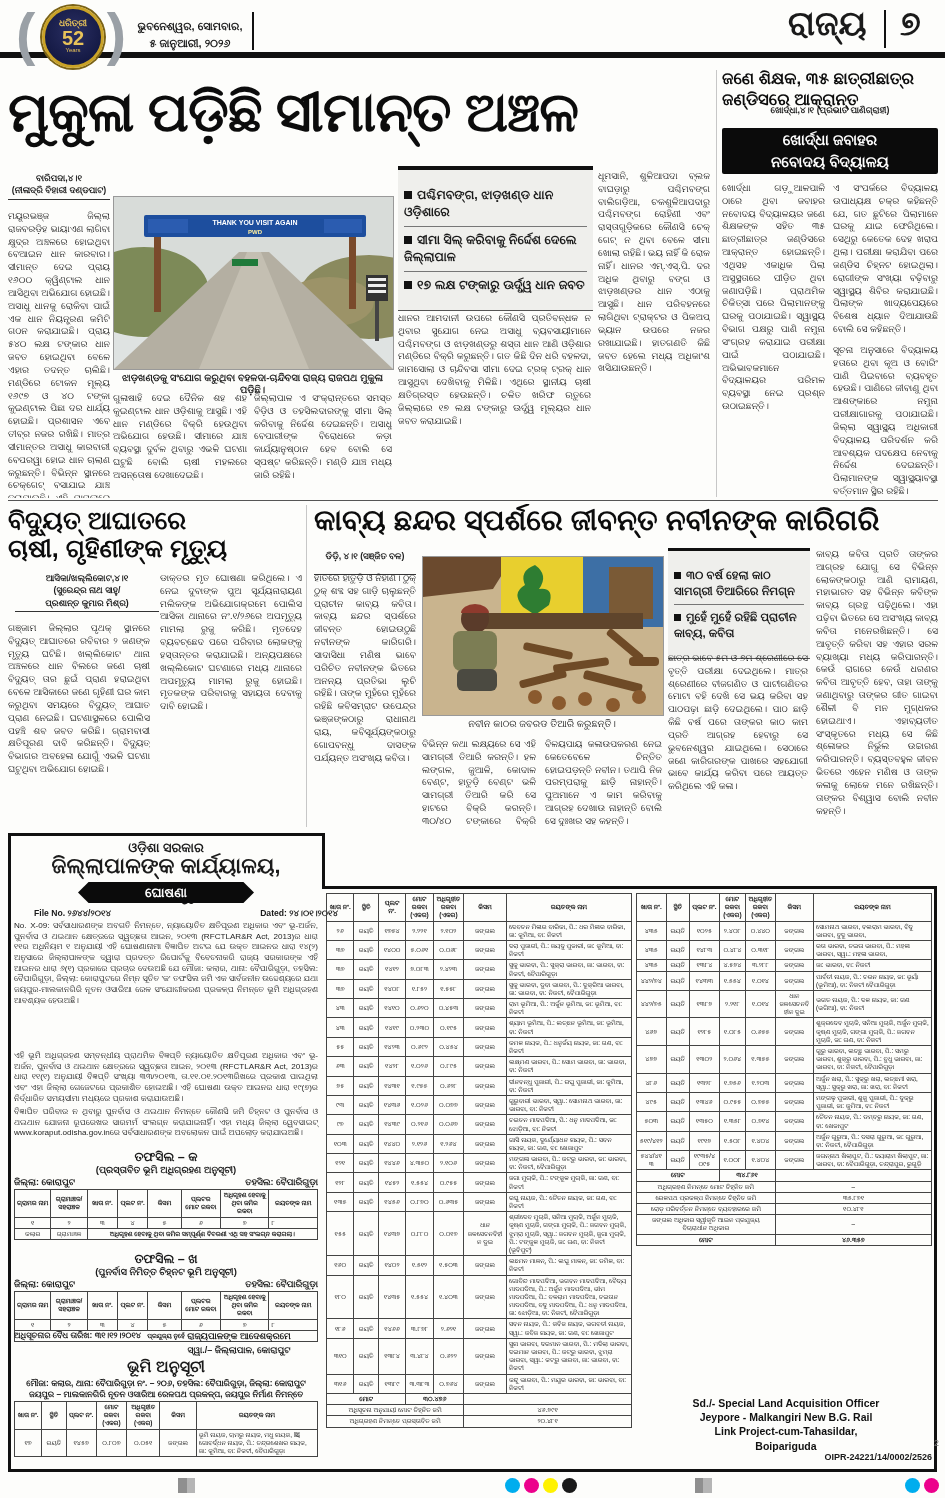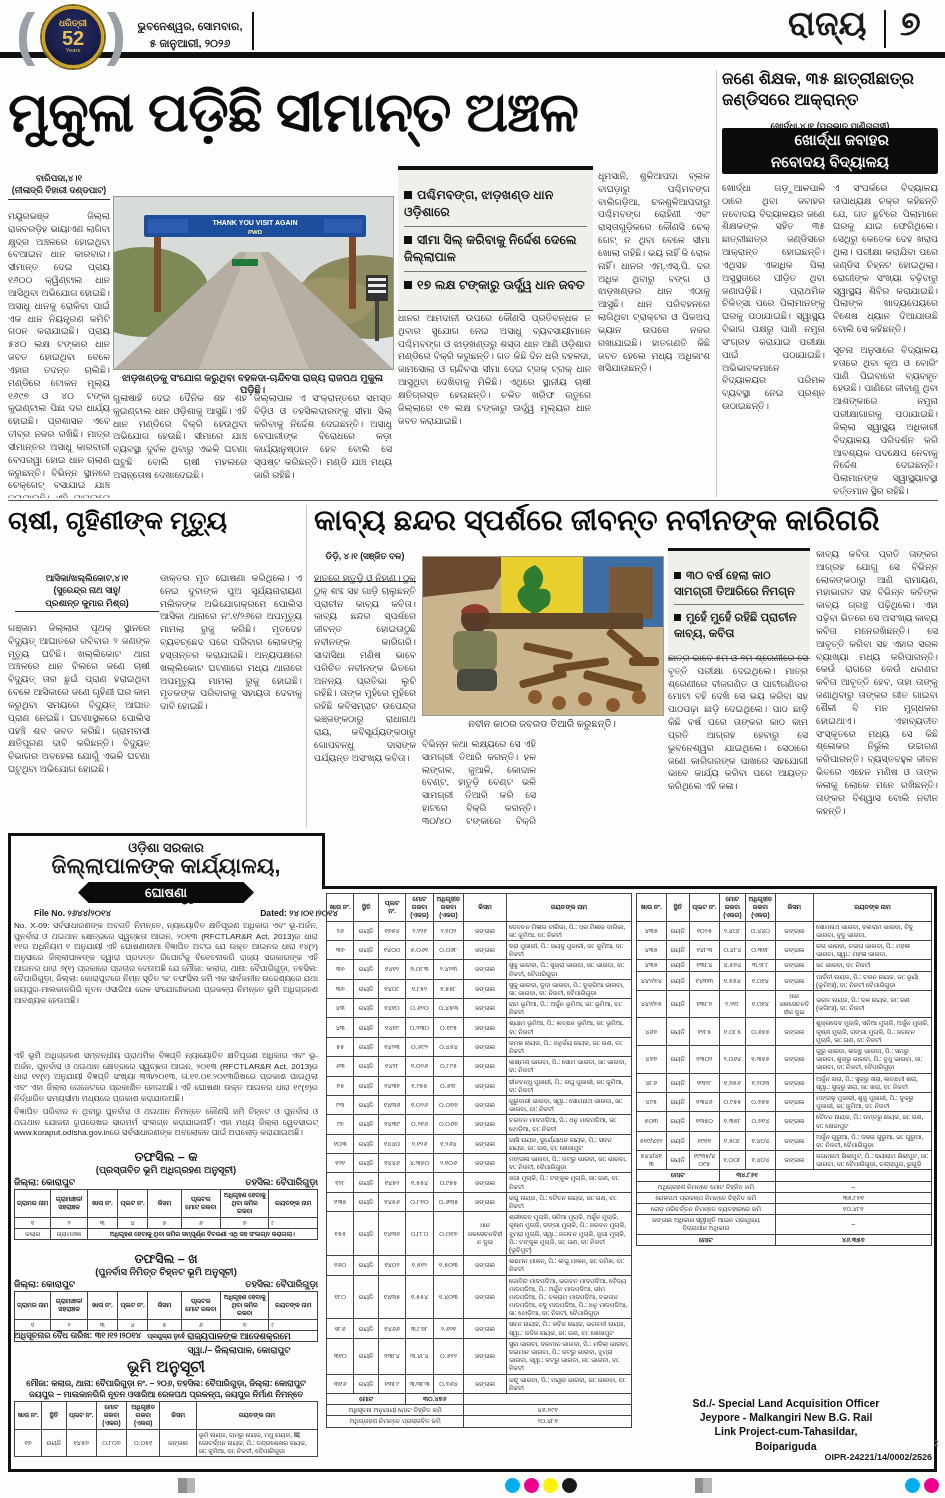--- a/index.html
+++ b/index.html
@@ -126,48 +126,49 @@
     <div class="bullet-item"><span class="bullet-sq"></span><span>ପଶ୍ଚିମବଙ୍ଗ, ଝାଡ଼ଖଣ୍ଡ ଧାନ ଓଡ଼ିଶାରେ</span></div>
     <div class="bullet-item"><span class="bullet-sq"></span><span>ସୀମା ସିଲ୍ କରିବାକୁ ନିର୍ଦ୍ଦେଶ ଦେଲେ ଜିଲ୍ଲାପାଳ</span></div>
     <div class="bullet-item"><span class="bullet-sq"></span><span>୧୭ ଲକ୍ଷ ଟଙ୍କାରୁ ଊର୍ଦ୍ଧ୍ୱ ଧାନ ଜବତ</span></div>
   </div>
   <div class="abs just" style="left:398px;top:312px;width:193px;height:185px;">ଧାନର ଆମଦାନୀ ଉପରେ କୌଣସି ପ୍ରତିବନ୍ଧକ ନ ଥିବାର ସୁଯୋଗ ନେଇ ଅସାଧୁ ବ୍ୟବସାୟୀମାନେ ପଶ୍ଚିମବଙ୍ଗ ଓ ଝାଡ଼ଖଣ୍ଡରୁ ଶସ୍ତା ଧାନ ଆଣି ଓଡ଼ିଶାର ମଣ୍ଡିରେ ବିକ୍ରି କରୁଛନ୍ତି। ଗତ କିଛି ଦିନ ଧରି ବହଳଦା, ଜାମସୋଲା ଓ ଚାନ୍ଦିବସା ସୀମା ଦେଇ ଟ୍ରକ୍ ଟ୍ରକ୍ ଧାନ ଆସୁଥିବା ଦେଖିବାକୁ ମିଳିଛି। ଏଥିରେ ସ୍ଥାନୀୟ ଚାଷୀ କ୍ଷତିଗ୍ରସ୍ତ ହେଉଛନ୍ତି। ଚଳିତ ଖରିଫ ଋତୁରେ ଜିଲ୍ଲାରେ ୧୭ ଲକ୍ଷ ଟଙ୍କାରୁ ଊର୍ଦ୍ଧ୍ୱ ମୂଲ୍ୟର ଧାନ ଜବତ କରାଯାଇଛି।</div>
   <div class="abs just" style="left:598px;top:170px;width:112px;height:327px;">ଧୂମସାନି, ଶୁଳିଆପଦା ବ୍ଲକ ବାଘଡ଼ାରୁ ପଶ୍ଚିମବଙ୍ଗ ବାଲିଗଡ଼ିଆ, ଚକଶୁଳିଆପଦାରୁ ପଶ୍ଚିମବଙ୍ଗ ରୋହିଣୀ ଏବଂ ରାସ୍ତାଗୁଡ଼ିକରେ କୌଣସି ଚେକ୍ ଗେଟ୍ ନ ଥିବା ବେଳେ ସୀମା ଖୋଲା ରହିଛି। ଭୟ ନାହିଁ କି ରୋକ ନାହିଁ। ଧାନର ଏମ୍.ଏସ୍.ପି. ଦର ଅଧିକ ଥିବାରୁ ବଙ୍ଗ ଓ ଝାଡ଼ଖଣ୍ଡର ଧାନ ଏଠାକୁ ଆସୁଛି। ଧାନ ପରିବହନରେ ଲାଗିଥିବା ଟ୍ରାକ୍ଟର ଓ ପିକଅପ୍ ଭ୍ୟାନ ଉପରେ ନଜର ରଖାଯାଇଛି। ହାତଗଣତି କିଛି ଜବତ ହେଲେ ମଧ୍ୟ ଅଧିକାଂଶ ଖସିଯାଉଛନ୍ତି।</div>
 
   <div class="rule-v" style="left:716px;top:70px;height:427px;"></div>
 
   <div class="abs art-headline" style="left:722px;top:68px;width:216px;font-size:16.5px;line-height:1.25;">ଜଣେ ଶିକ୍ଷକ, ୩୫ ଛାତ୍ରୀଛାତ୍ର ଜଣ୍ଡିସରେ ଆକ୍ରାନ୍ତ</div>
-  <div class="abs byline" style="left:722px;top:120px;width:216px;">ଖୋର୍ଦ୍ଧା,୪।୧ (ପ୍ରଭାତ ପାଣିଗ୍ରାହୀ)</div>
-  <div class="blackbox abs" style="left:722px;top:128px;width:216px;height:46px;font-size:15px;text-align:right;">
+  <div class="abs byline" style="left:722px;top:104px;width:216px;">ଖୋର୍ଦ୍ଧା,୪।୧ (ପ୍ରଭାତ ପାଣିଗ୍ରାହୀ)</div>
+  <div class="blackbox abs" style="left:722px;top:128px;width:216px;height:46px;font-size:15px;">
     <div>
       <div>ଖୋର୍ଦ୍ଧା ଜବାହର</div>
       <div>ନବୋଦୟ ବିଦ୍ୟାଳୟ</div>
     </div>
   </div>
   <div class="abs just" style="left:722px;top:182px;width:103px;height:315px;">ଖୋର୍ଦ୍ଧା ଗଡ଼ୁଆଳପାଳି ଠାରେ ଥିବା ଜବାହର ନବୋଦୟ ବିଦ୍ୟାଳୟର ଜଣେ ଶିକ୍ଷକଙ୍କ ସହିତ ୩୫ ଛାତ୍ରୀଛାତ୍ର ଜଣ୍ଡିସରେ ଆକ୍ରାନ୍ତ ହୋଇଛନ୍ତି। ଏଥିସହ ଏକାଧିକ ପିଲା ଅସୁସ୍ଥତାରେ ପୀଡ଼ିତ ଥିବା ଜଣାପଡ଼ିଛି। ପ୍ରାଥମିକ ଚିକିତ୍ସା ପରେ ପିଲାମାନଙ୍କୁ ଘରକୁ ପଠାଯାଇଛି। ସ୍ୱାସ୍ଥ୍ୟ ବିଭାଗ ପକ୍ଷରୁ ପାଣି ନମୁନା ସଂଗ୍ରହ କରାଯାଇ ପରୀକ୍ଷା ପାଇଁ ପଠାଯାଇଛି। ଅଭିଭାବକମାନେ ବିଦ୍ୟାଳୟର ପରିମଳ ବ୍ୟବସ୍ଥା ନେଇ ପ୍ରଶ୍ନ ଉଠାଇଛନ୍ତି।</div>
   <div class="abs just" style="left:833px;top:182px;width:105px;height:158px;">ଏ ସଂପର୍କରେ ବିଦ୍ୟାଳୟ ଉପାଧ୍ୟକ୍ଷ ଚକ୍ର କହିଛନ୍ତି ଯେ, ଗତ ଛୁଟିରେ ପିଲାମାନେ ଘରକୁ ଯାଇ ଫେରିଥିଲେ। ସେଥିରୁ କେତେକ ଦେହ ଖରାପ ଥିଲା। ପରୀକ୍ଷା କରାଯିବା ପରେ ଜଣ୍ଡିସ ଚିହ୍ନଟ ହୋଇଥିଲା। ରୋଗୀଙ୍କ ସଂଖ୍ୟା ବଢ଼ିବାରୁ ସ୍ୱାସ୍ଥ୍ୟ ଶିବିର କରାଯାଇଛି। ପିଲାଙ୍କ ଖାଦ୍ୟପେୟରେ ବିଶେଷ ଧ୍ୟାନ ଦିଆଯାଉଛି ବୋଲି ସେ କହିଛନ୍ତି।</div>
   <div class="abs just" style="left:833px;top:344px;width:105px;height:153px;">ସୂଚନା ଅନୁସାରେ ବିଦ୍ୟାଳୟ ହତାରେ ଥିବା କୂଅ ଓ ବୋରିଂ ପାଣି ପିଇବାରେ ବ୍ୟବହୃତ ହେଉଛି। ପାଣିରେ ଜୀବାଣୁ ଥିବା ଆଶଙ୍କାରେ ନମୁନା ପରୀକ୍ଷାଗାରକୁ ପଠାଯାଇଛି। ଜିଲ୍ଲା ସ୍ୱାସ୍ଥ୍ୟ ଅଧିକାରୀ ବିଦ୍ୟାଳୟ ପରିଦର୍ଶନ କରି ଆବଶ୍ୟକ ପଦକ୍ଷେପ ନେବାକୁ ନିର୍ଦ୍ଦେଶ ଦେଇଛନ୍ତି। ପିଲାମାନଙ୍କ ସ୍ୱାସ୍ଥ୍ୟାବସ୍ଥା ବର୍ତ୍ତମାନ ସ୍ଥିର ରହିଛି।</div>
 
   <div class="rule-h" style="left:8px;top:500px;width:930px;"></div>
 
   <div class="abs art-headline" style="left:8px;top:506px;width:294px;font-size:25px;line-height:1.12;">
+    <div>ବିଦ୍ୟୁତ୍ ଆଘାତରେ</div>
     <div>ଚାଷୀ, ଗୃହିଣୀଙ୍କ ମୃତ୍ୟୁ</div>
   </div>
   <div class="abs byline" style="left:15px;top:572px;width:144px;">
     <div>ଆସିକା/ଖଲ୍ଲିକୋଟ,୪।୧</div>
     <div>(ସୁରେନ୍ଦ୍ର ନାଥ ସାହୁ/</div>
     <div style="border-bottom:1px solid #333;padding-bottom:2px;">ପ୍ରଶାନ୍ତ କୁମାର ମିଶ୍ର)</div>
   </div>
   <div class="abs just" style="left:8px;top:622px;width:142px;height:204px;">ଗଞ୍ଜାମ ଜିଲ୍ଲାର ପୃଥକ୍ ସ୍ଥାନରେ ବିଦ୍ୟୁତ୍ ଆଘାତରେ ରବିବାର ୨ ଜଣଙ୍କ ମୃତ୍ୟୁ ଘଟିଛି। ଖଲ୍ଲିକୋଟ ଥାନା ଅଞ୍ଚଳରେ ଧାନ ବିଲରେ ଜଣେ ଚାଷୀ ବିଦ୍ୟୁତ୍ ତାର ଛୁଇଁ ପ୍ରାଣ ହରାଇଥିବା ବେଳେ ଆସିକାରେ ଜଣେ ଗୃହିଣୀ ଘର କାମ କରୁଥିବା ସମୟରେ ବିଦ୍ୟୁତ୍ ଆଘାତ ପ୍ରାଣ ନେଇଛି। ଘଟଣାସ୍ଥଳରେ ପୋଲିସ ପହଞ୍ଚି ଶବ ଜବତ କରିଛି। ଗ୍ରାମବାସୀ କ୍ଷତିପୂରଣ ଦାବି କରିଛନ୍ତି। ବିଦ୍ୟୁତ୍ ବିଭାଗର ଅବହେଳା ଯୋଗୁଁ ଏଭଳି ଘଟଣା ଘଟୁଥିବା ଅଭିଯୋଗ ହୋଇଛି।</div>
   <div class="abs just" style="left:160px;top:572px;width:142px;height:254px;">ଡାକ୍ତର ମୃତ ଘୋଷଣା କରିଥିଲେ। ଏ ନେଇ ଦୁବାଙ୍କ ପୁଅ ସୂର୍ଯ୍ୟନାରାୟଣ ମଲିକଙ୍କ ଅଭିଯୋଗକ୍ରମେ ପୋଲିସ ଆସିକା ଥାନାରେ ନଂ.୧/୨୬ରେ ଅପମୃତ୍ୟୁ ମାମଲା ରୁଜୁ କରିଛି। ମୃତଦେହ ବ୍ୟବଚ୍ଛେଦ ପରେ ପରିବାର ଲୋକଙ୍କୁ ହସ୍ତାନ୍ତର କରାଯାଇଛି। ଅନ୍ୟପକ୍ଷରେ ଖଲ୍ଲିକୋଟ ଘଟଣାରେ ମଧ୍ୟ ଥାନାରେ ଅପମୃତ୍ୟୁ ମାମଲା ରୁଜୁ ହୋଇଛି। ମୃତକଙ୍କ ପରିବାରକୁ ସହାୟତା ଦେବାକୁ ଦାବି ହୋଇଛି।</div>
 
   <div class="rule-v" style="left:306px;top:505px;height:322px;"></div>
 
   <div class="abs art-headline" style="left:314px;top:504px;width:624px;font-size:29px;white-space:nowrap;overflow:hidden;">କାବ୍ୟ ଛନ୍ଦର ସ୍ପର୍ଶରେ ଜୀବନ୍ତ ନବୀନଙ୍କ କାରିଗରି</div>
-  <div class="abs byline" style="left:314px;top:550px;width:102px;border-bottom:1px solid #333;padding-bottom:19px;">ଡିଡ଼ି, ୪।୧ (ସଞ୍ଜିତ ବଳ)</div>
+  <div class="abs byline" style="left:314px;top:550px;width:102px;border-bottom:1px solid #333;padding-bottom:12px;">ଡିଡ଼ି, ୪।୧ (ସଞ୍ଜିତ ବଳ)</div>
   <div class="abs just" style="left:314px;top:572px;width:102px;height:252px;">ହାତରେ ହାତୁଡ଼ି ଓ ନିହାଣ। ଠୁକ୍ ଠୁକ୍ ଶବ୍ଦ ସହ ଗାଡ଼ି ଚାଲୁଛନ୍ତି ପ୍ରାଚୀନ କାବ୍ୟ କବିତା। କାବ୍ୟ ଛନ୍ଦର ସ୍ପର୍ଶରେ ଜୀବନ୍ତ ହୋଇଉଠୁଛି ନବୀନଙ୍କ କାରିଗରି। ସାଦାସିଧା ମଣିଷ ଭାବେ ପରିଚିତ ନବୀନଙ୍କ ଭିତରେ ଅନନ୍ୟ ପ୍ରତିଭା ଲୁଚି ରହିଛି। ତାଙ୍କ ମୁହଁରେ ମୁହଁରେ ରହିଛି କବିସମ୍ରାଟ ଉପେନ୍ଦ୍ର ଭଞ୍ଜଙ୍କଠାରୁ ରାଧାନାଥ ରାୟ, କବିସୂର୍ଯ୍ୟଙ୍କଠାରୁ ଗୋପବନ୍ଧୁ ଦାସଙ୍କ ପର୍ଯ୍ୟନ୍ତ ଅସଂଖ୍ୟ କବିତା।</div>
 
   <div class="abs" style="left:422px;top:556px;width:240px;height:158px;border:1px solid #999;overflow:hidden;">
     <svg width="240" height="158" viewBox="0 0 240 158">
       <rect width="240" height="158" fill="#c9b48e"></rect>
       <polygon points="0,0 90,0 70,32 0,40" fill="#6b4a2e"></polygon>
       <rect x="78" y="0" width="82" height="58" fill="#e8cf2e"></rect>
       <path d="M112 8 q14 10 4 24 q16 -2 10 16 l-14 10 l-12 -8 q-12 -14 2 -22 q-6 -14 10 -20" fill="#2e7d32"></path>
       <rect x="160" y="0" width="80" height="70" fill="#3d6fa5"></rect>
       <rect x="186" y="10" width="44" height="52" fill="#7a5a36"></rect>
@@ -189,20 +190,21 @@
           <circle cx="136" cy="146" r="7"></circle>
           <circle cx="162" cy="142" r="7"></circle>
           <circle cx="190" cy="148" r="7"></circle>
           <circle cx="216" cy="140" r="7"></circle>
       </g>
     </svg>
   </div>
   <div class="abs photo-caption" style="left:422px;top:718px;width:240px;font-weight:normal;">ନବୀନ କାଠର ଜବରଡ ତିଆରି କରୁଛନ୍ତି।</div>
 
   <div class="abs just" style="left:422px;top:738px;width:114px;height:88px;">ବିଭିନ୍ନ କଥା ଲକ୍ଷ୍ୟରେ ସେ ଏହି ସାମଗ୍ରୀ ତିଆରି କରନ୍ତି। ହଳ ଲଙ୍ଗଳ, ଜୁଆଳି, କୋଦାଳ ବେଣ୍ଟ, ହାତୁଡ଼ି ବେଣ୍ଟ ଭଳି ସାମଗ୍ରୀ ତିଆରି କରି ସେ ହାଟରେ ବିକ୍ରି କରନ୍ତି। ୩୦/୪୦ ଟଙ୍କାରେ ବିକ୍ରି ହେଉଥିବା ଏହି ସାମଗ୍ରୀ ଦିନକୁ ଦିନ କମ୍ ବିକ୍ରି ହେଉଛି।</div>
+  <div class="abs just" style="left:545px;top:738px;width:117px;height:88px;">ବିଳୟପାୟ କଳାଉପକରଣ ନେଇ କେତେବେଳେ ଚିନ୍ତିତ ହୋଇପଡ଼ନ୍ତି ନବୀନ। ତଥାପି ନିଜ ପରମ୍ପରାକୁ ଛାଡ଼ି ନାହାନ୍ତି। ପୁଅମାନେ ଏ କାମ କରିବାକୁ ଆଗ୍ରହ ଦେଖାଉ ନାହାନ୍ତି ବୋଲି ସେ ଦୁଃଖର ସହ କହନ୍ତି।</div>
 
   <div class="bulletbox" style="left:668px;top:548px;width:130px;border-top-width:3px;">
     <div class="bullet-item" style="font-size:11.5px;"><span class="bullet-sq" style="width:7px;height:7px;"></span><span>୩୦ ବର୍ଷ ହେଲା କାଠ ସାମଗ୍ରୀ ତିଆରିରେ ନିମଗ୍ନ</span></div>
     <div class="bullet-item" style="font-size:11.5px;"><span class="bullet-sq" style="width:7px;height:7px;"></span><span>ମୁହେଁ ମୁହେଁ ରହିଛି ପ୍ରାଚୀନ କାବ୍ୟ, କବିତା</span></div>
   </div>
   <div class="abs just" style="left:668px;top:652px;width:140px;height:174px;">ଛାତ୍ର ଭାବେ ୫ମ ଓ ୭ମ ଶ୍ରେଣୀରେ ସେ ବୃତ୍ତି ପରୀକ୍ଷା ଦେଇଥିଲେ। ମାତ୍ର ଶ୍ରେଣୀରେ ବୀଜଗଣିତ ଓ ପାଟୀଗଣିତର ମୋଟା ବହି ଦେଖି ସେ ଭୟ କରିବା ସହ ପାଠପଢ଼ା ଛାଡ଼ି ଦେଇଥିଲେ। ପାଠ ଛାଡ଼ି କିଛି ବର୍ଷ ପରେ ତାଙ୍କର କାଠ କାମ ପ୍ରତି ଆଗ୍ରହ ହେବାରୁ ସେ ଭୁବନେଶ୍ୱର ଯାଇଥିଲେ। ସେଠାରେ ଜଣେ କାରିଗରଙ୍କ ପାଖରେ ସହଯୋଗୀ ଭାବେ କାର୍ଯ୍ୟ କରିବା ପରେ ଆୟତ୍ତ କରିଥିଲେ ଏହି କଳା।</div>
   <div class="abs just" style="left:816px;top:548px;width:122px;height:278px;">କାବ୍ୟ କବିତା ପ୍ରତି ତାଙ୍କର ଆଗ୍ରହ ଯୋଗୁ ସେ ବିଭିନ୍ନ ଲୋକଙ୍କଠାରୁ ଆଣି ରାମାୟଣ, ମହାଭାରତ ସହ ବିଭିନ୍ନ କବିଙ୍କ କାବ୍ୟ ଗ୍ରନ୍ଥ ପଢ଼ିଥିଲେ। ଏହା ପଢ଼ିବା ଭିତରେ ସେ ଅସଂଖ୍ୟ କାବ୍ୟ କବିତା ମନେରଖିଛନ୍ତି। ସେ ଆବୃତ୍ତି କରିବା ସହ ଏହାର ସରଳ ବ୍ୟାଖ୍ୟା ମଧ୍ୟ କରିପାରନ୍ତି। କେଉଁ ରାଗରେ କେଉଁ ଧରଣର କବିତା ଆବୃତ୍ତି ହେବ, ତାହା ତାଙ୍କୁ ଜଣାଥିବାରୁ ତାଙ୍କର ଗୀତ ଗାଇବା ଶୈଳୀ ବି ମନ ମୁଗ୍ଧକର ହୋଇଥାଏ। ଏହାବ୍ୟତୀତ ସଂସ୍କୃତରେ ମଧ୍ୟ ସେ କିଛି ଶ୍ଳୋକର ନିର୍ଭୁଲ ଉଚ୍ଚାରଣ କରିପାରନ୍ତି। ବ୍ୟସ୍ତବହୁଳ ଜୀବନ ଭିତରେ ଏହେନ ମଣିଷ ଓ ତାଙ୍କ କଳାକୁ ଲୋକେ ମନେ ରଖିଛନ୍ତି। ତାଙ୍କର ବିଶ୍ୱାସ ବୋଲି ନବୀନ କହନ୍ତି।</div>
 
   <div class="nb" style="left:8px;top:833px;width:316px;height:3px;"></div>
   <div class="nb" style="left:322px;top:833px;width:3px;height:56px;"></div>

